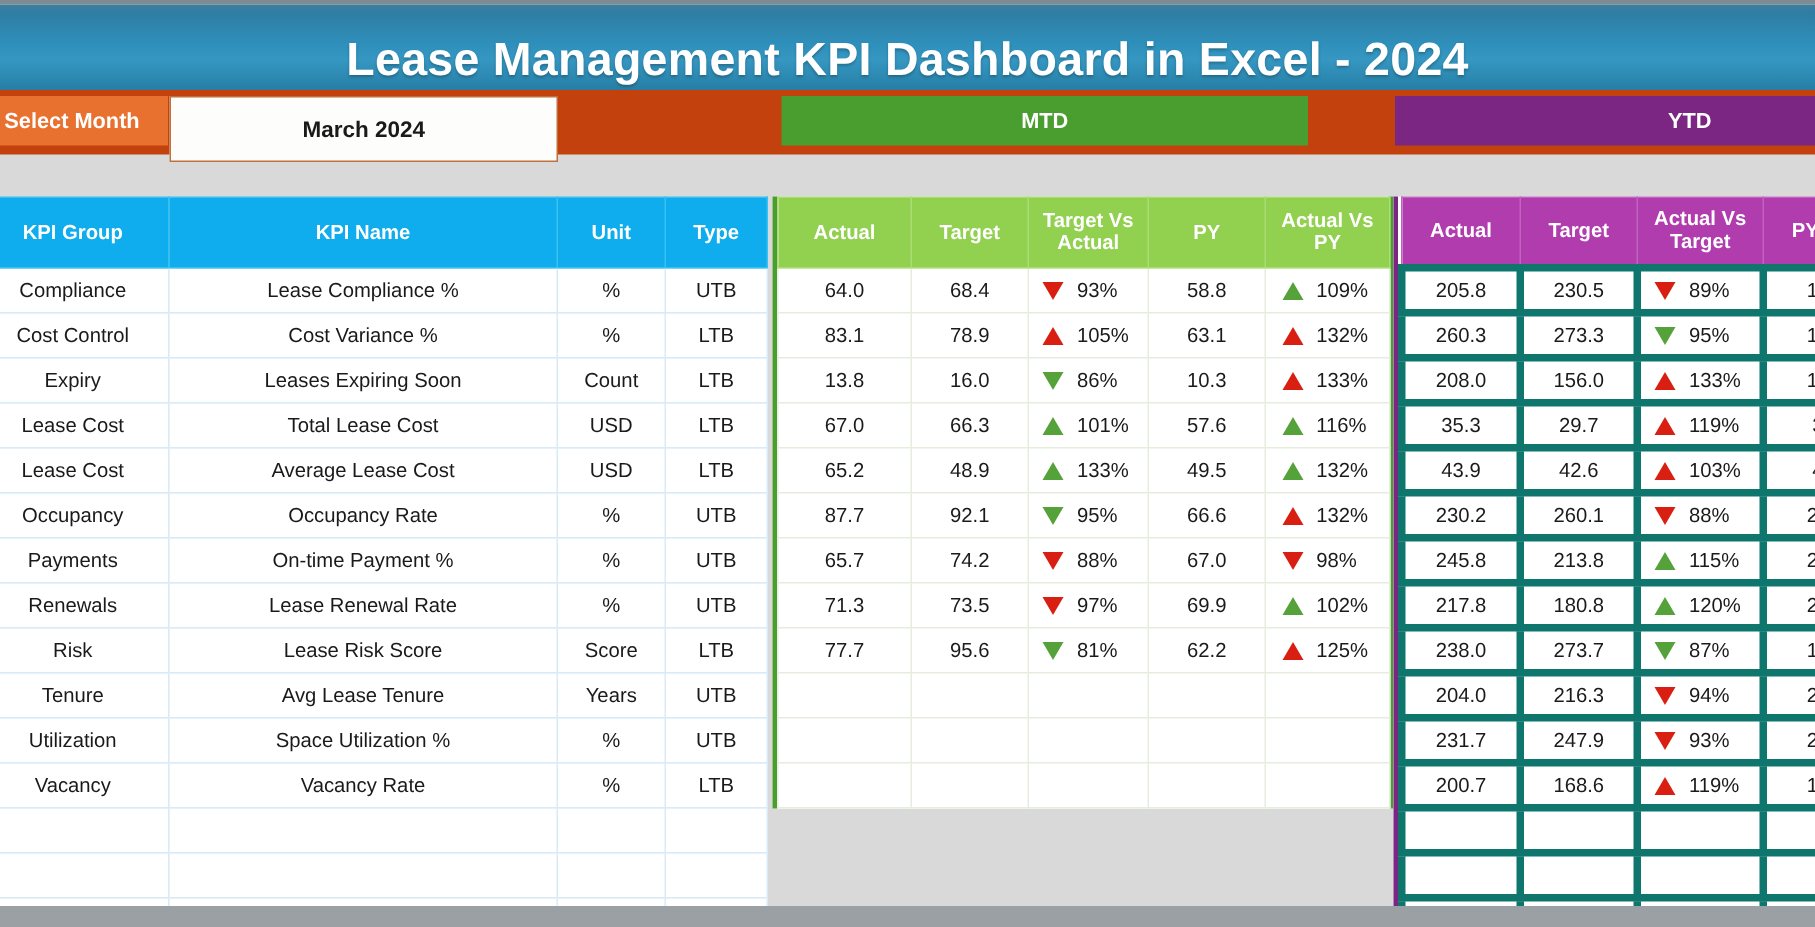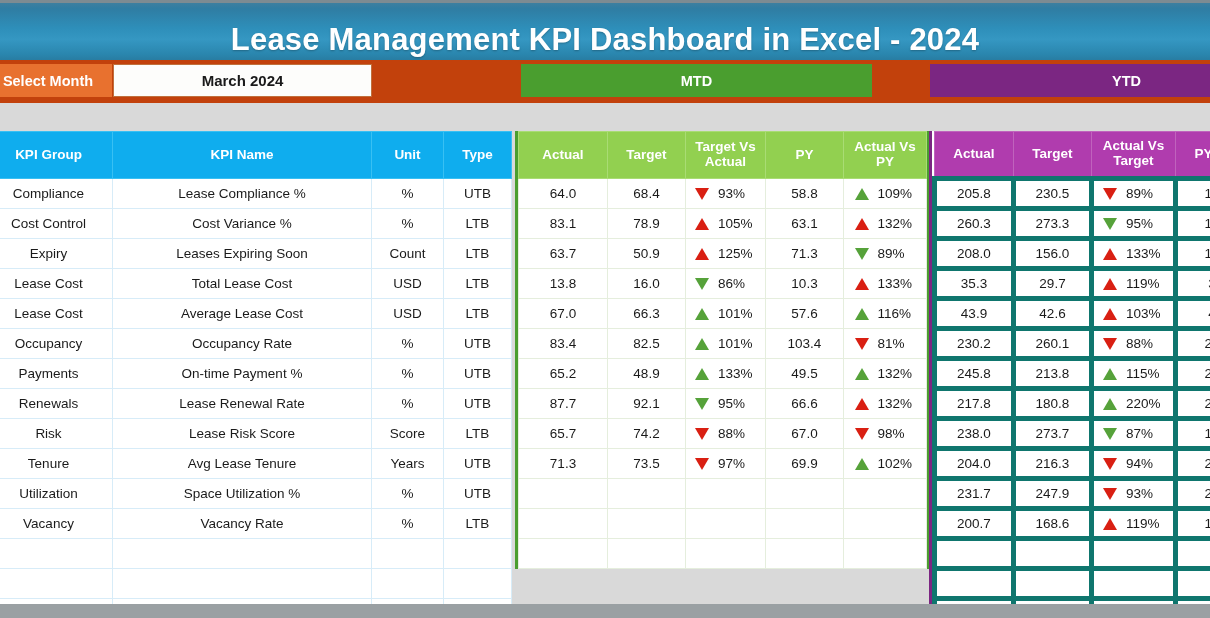--- a/index.html
+++ b/index.html
@@ -31,21 +31,21 @@
     position: absolute; left: 0; top: 60px; width: 1210px; height: 43px;
     background: #c2410c;
   }
   .month-label {
     position: absolute; left: -16px; top: 4px; width: 128px; height: 33px;
     background: #e8712f; color: #ffffff;
     font-size: 14.5px; font-weight: bold;
     display: flex; align-items: center; justify-content: center;
   }
   .month-value-box {
-    position: absolute; left: 113px; top: 4px; width: 259px; height: 33px;
+    position: absolute; left: 113px; top: 4px; width: 259px; height: 44px;
     background: #fdfdfb; border: 1px solid #c0703c;
     display: flex; align-items: center; justify-content: center;
   }
   .month-value-box span { font-size: 15px; font-weight: bold; color: #1a1a1a; }
 
   .band {
     position: absolute; top: 4px; height: 33px;
     display: flex; align-items: center; justify-content: center;
     color: #ffffff; font-size: 14.5px; font-weight: bold;
   }
@@ -271,37 +271,20 @@
               </td>
               <td>63.1</td>
               <td>
                 <div class="delta">
                   <span class="arrow up c-red"></span>
                   <span class="pct">132%</span>
                 </div>
               </td>
             </tr>
             <tr>
-              <td>63.7</td>
-              <td>50.9</td>
-              <td>
-                <div class="delta">
-                  <span class="arrow up c-red"></span>
-                  <span class="pct">125%</span>
-                </div>
-              </td>
-              <td>71.3</td>
-              <td>
-                <div class="delta">
-                  <span class="arrow down c-green"></span>
-                  <span class="pct">89%</span>
-                </div>
-              </td>
-            </tr>
-            <tr>
               <td>13.8</td>
               <td>16.0</td>
               <td>
                 <div class="delta">
                   <span class="arrow down c-green"></span>
                   <span class="pct">86%</span>
                 </div>
               </td>
               <td>10.3</td>
               <td>
@@ -322,37 +305,20 @@
               </td>
               <td>57.6</td>
               <td>
                 <div class="delta">
                   <span class="arrow up c-green"></span>
                   <span class="pct">116%</span>
                 </div>
               </td>
             </tr>
             <tr>
-              <td>83.4</td>
-              <td>82.5</td>
-              <td>
-                <div class="delta">
-                  <span class="arrow up c-green"></span>
-                  <span class="pct">101%</span>
-                </div>
-              </td>
-              <td>103.4</td>
-              <td>
-                <div class="delta">
-                  <span class="arrow down c-red"></span>
-                  <span class="pct">81%</span>
-                </div>
-              </td>
-            </tr>
-            <tr>
               <td>65.2</td>
               <td>48.9</td>
               <td>
                 <div class="delta">
                   <span class="arrow up c-green"></span>
                   <span class="pct">133%</span>
                 </div>
               </td>
               <td>49.5</td>
               <td>
@@ -403,20 +369,37 @@
                 <div class="delta">
                   <span class="arrow down c-red"></span>
                   <span class="pct">97%</span>
                 </div>
               </td>
               <td>69.9</td>
               <td>
                 <div class="delta">
                   <span class="arrow up c-green"></span>
                   <span class="pct">102%</span>
+                </div>
+              </td>
+            </tr>
+            <tr>
+              <td>77.7</td>
+              <td>95.6</td>
+              <td>
+                <div class="delta">
+                  <span class="arrow down c-green"></span>
+                  <span class="pct">81%</span>
+                </div>
+              </td>
+              <td>62.2</td>
+              <td>
+                <div class="delta">
+                  <span class="arrow up c-red"></span>
+                  <span class="pct">125%</span>
                 </div>
               </td>
             </tr>
             <tr>
               <td></td>
               <td></td>
               <td></td>
               <td></td>
               <td></td>
             </tr>
@@ -531,21 +514,21 @@
                 </div>
               </td>
               <td class="py-clip">258</td>
             </tr>
             <tr>
               <td>217.8</td>
               <td>180.8</td>
               <td>
                 <div class="delta">
                   <span class="arrow up c-green"></span>
-                  <span class="pct">220%</span>
+                  <span class="pct">120%</span>
                 </div>
               </td>
               <td class="py-clip">237</td>
             </tr>
             <tr>
               <td>238.0</td>
               <td>273.7</td>
               <td>
                 <div class="delta">
                   <span class="arrow down c-green"></span>

